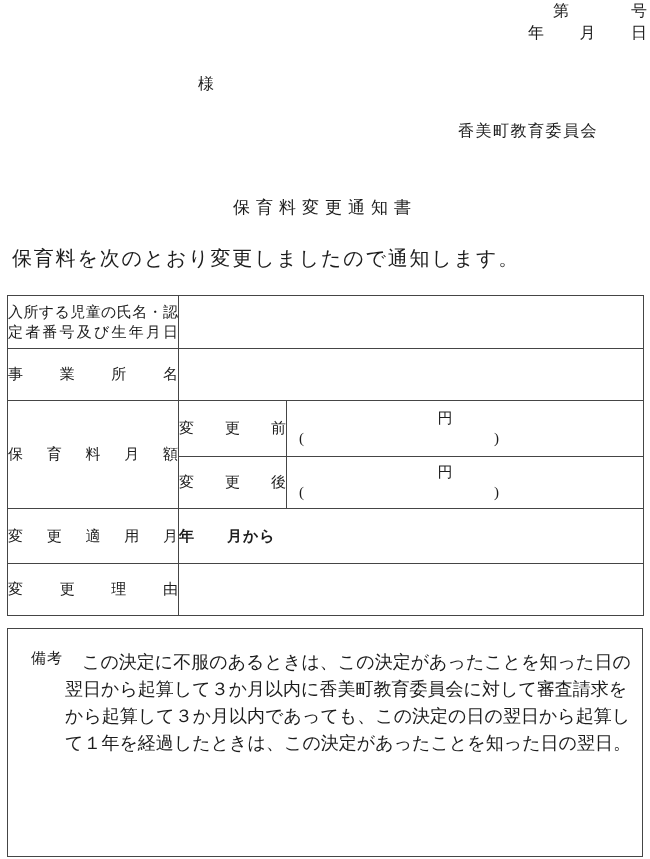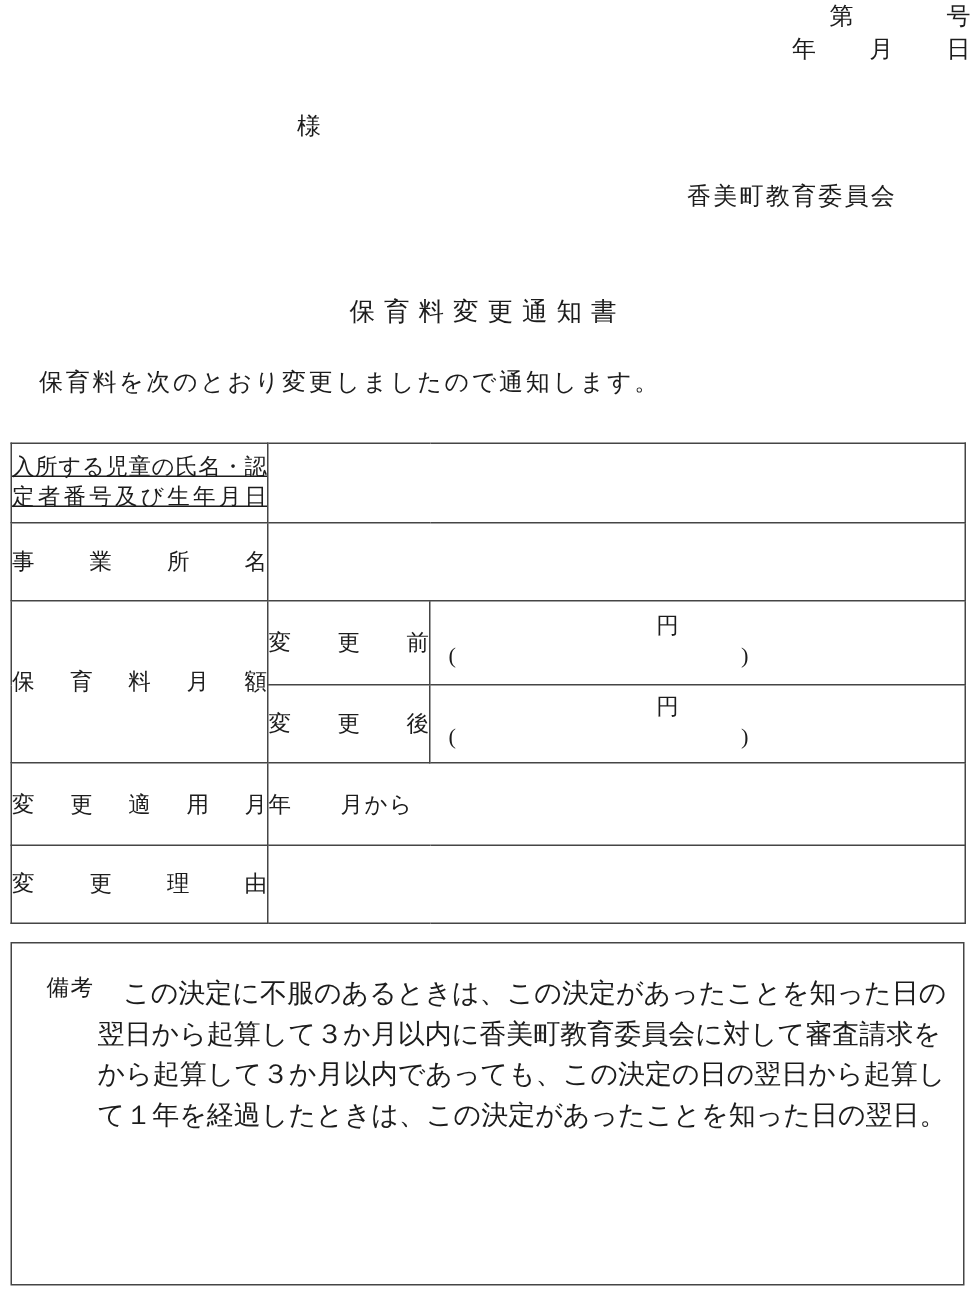--- a/index.html
+++ b/index.html
@@ -11,44 +11,44 @@
     color:#1c1c1c;
     overflow:hidden;
   }
   .abs{position:absolute;}
   
   .doc-number{left:553px;top:1px;width:94px;display:flex;justify-content:space-between;font-size:16px;}
   .date-line{left:528px;top:23px;width:119px;display:flex;justify-content:space-between;font-size:16px;}
   .addressee{left:198px;top:74px;font-size:16px;}
   .sender{left:458px;top:121px;font-size:16px;letter-spacing:1.5px;}
   .doc-title{left:0;top:196px;width:650px;text-align:center;font-size:17px;letter-spacing:6px;}
-  .intro{left:12px;top:245px;font-size:16px;letter-spacing:1.8px;margin-left:14px;}
+  .intro{left:12px;top:245px;font-size:20px;letter-spacing:1.8px;}
   
   table.notice{
     position:absolute;left:7px;top:295px;width:636px;
     border-collapse:collapse;table-layout:fixed;
   }
   table.notice td{
     border:1px solid #454545;
     font-size:15px;
     vertical-align:middle;
     padding:0;
     overflow:hidden;
   }
   .lblcell{padding:0 13px 0 3px;}
   .jlast{text-align:justify;text-align-last:justify;}
-  .childlbl{padding:0 3px 0 2px;font-size:14.5px;line-height:20px;text-decoration:underline;}
+  .childlbl{padding:0 3px 0 2px;font-size:14.5px;line-height:20px;}
   .childlbl .jline{text-align:justify;text-align-last:justify;}
   .sublbl{padding:0 8px 0 9px;text-align:justify;text-align-last:justify;}
   .feecell{vertical-align:top;}
   .yen{line-height:24px;padding-top:3px;text-align:center;padding-right:40px;}
   .parens{position:relative;height:24px;}
   .parens .po{position:absolute;left:12px;top:0;}
   .parens .pc{position:absolute;left:207px;top:0;}
-  .applyval{padding-left:81px;letter-spacing:1px;}
+  .applyval{padding-left:81px;letter-spacing:1px;font-weight:bold;}
   
   .remarks-box{
     left:7px;top:628px;width:634px;height:227px;
     border:1px solid #454545;
   }
   .remarks-label{position:absolute;left:23px;top:20px;font-size:15px;letter-spacing:1px;text-align:right;}
   .remarks-lines{margin:20px 18px 0 57px;font-size:18px;line-height:27px;}
   .remarks-lines .rline{white-space:nowrap;}
   .remarks-lines .first{text-indent:17px;}
 </style>

